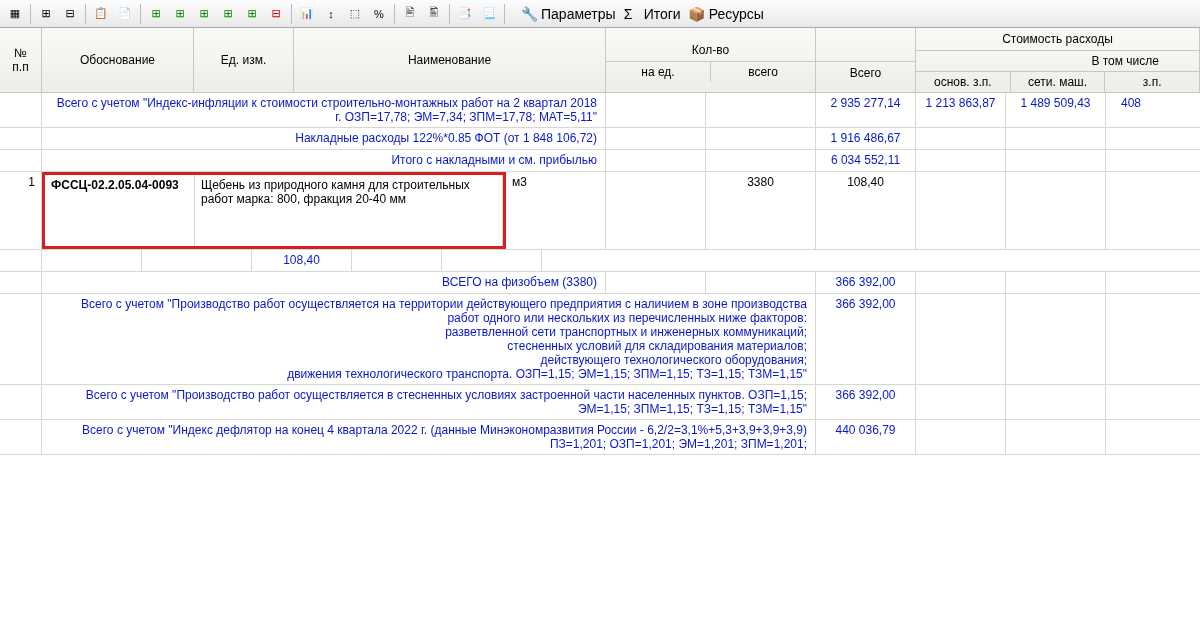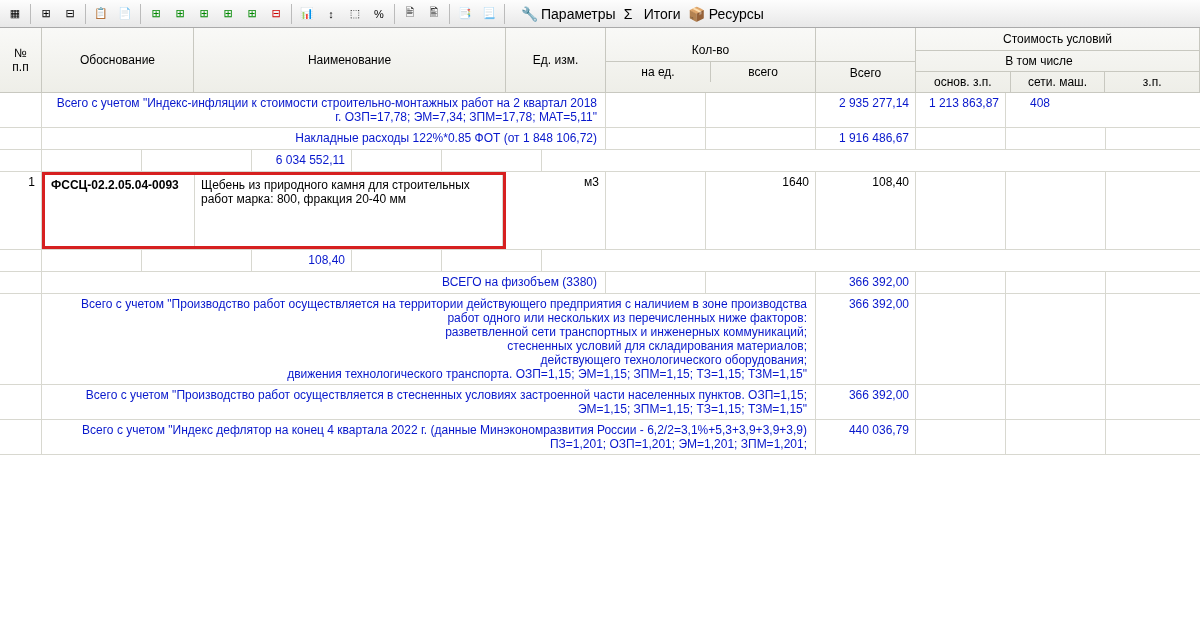--- a/index.html
+++ b/index.html
@@ -29,21 +29,21 @@
 .c-se2{width:100px}
 .c-se3{width:50px}
 .data-row{display:flex;border-bottom:1px solid #d8d8d0;min-height:22px}
 .data-cell{border-right:1px solid #d8d8d0;padding:3px 6px;text-align:right}
 .txt-l{text-align:left}
 .txt-r{text-align:right}
 .blue{color:#0818cc}
 .black{color:#000}
 .highlight{border:3px solid #d62020;position:relative}
 .span-text{width:610px;padding:3px 8px 3px 6px;border-right:1px solid #d8d8d0;color:#0818cc;text-align:right}
-.val{border-right:1px solid #d8d8d0;text-align:right;padding:3px 6px}
+.val{border-right:1px solid #d8d8d0;text-align:center;padding:3px 6px}
 .w100{width:100px}
 .w110{width:110px}
 .w90{width:90px}
 .w50{width:50px}
 </style>
 </head>
 <body>
 
 <div class="toolbar">
   <div class="tb-btn">▦</div>
@@ -86,85 +86,87 @@
       <span>Ресурсы</span>
     </div>
   </div>
 </div>
 
 <div class="grid">
   <div class="hdr-row">
     <div class="hdr-cell c-n" style="white-space:pre-line">№
 п.п</div>
     <div class="hdr-cell c-ob">Обоснование</div>
+    <div class="hdr-cell c-ed">Ед. изм.</div>
     <div class="hdr-cell c-nm">Наименование</div>
-    <div class="hdr-cell c-ed">Ед. изм.</div>
     <div class="hdr-cell c-kv" style="padding:0">
       <div style="padding:4px;border-bottom:1px solid #c8c8c0;width:100%">Кол-во</div>
       <div class="hdr-sub">
         <div class="c-ke">на ед.</div>
         <div class="c-kt">всего</div>
       </div>
     </div>
     <div class="hdr-cell c-vs" style="padding:0">
       <div style="height:24px"></div>
       <div style="border-top:1px solid #c8c8c0;padding:4px;width:100%">Всего</div>
     </div>
     <div class="hdr-cell c-st" style="padding:0">
-      <div style="padding:4px;border-bottom:1px solid #c8c8c0;width:100%">Стоимость условий</div>
-      <div style="padding:3px;border-bottom:1px solid #c8c8c0;width:100%;text-align:center;padding-right:40px">В том числе</div>
+      <div style="padding:4px;border-bottom:1px solid #c8c8c0;width:100%">Стоимость расходы</div>
+      <div style="padding:3px;border-bottom:1px solid #c8c8c0;width:100%;text-align:right;padding-right:40px">В том числе</div>
       <div class="hdr-sub">
         <div class="c-se1">основ. з.п.</div>
         <div class="c-se2">сети. маш.</div>
         <div class="c-se3">з.п.</div>
       </div>
     </div>
   </div>
 
   <div class="data-row">
     <div class="data-cell c-n"></div>
     <div class="span-text" style="width:564px">Всего с учетом "Индекс-инфляции к стоимости строительно-монтажных работ на 2 квартал 2018 г. ОЗП=17,78; ЭМ=7,34; ЗПМ=17,78; МАТ=5,11"</div>
     <div class="val w100"></div>
     <div class="val w110"></div>
     <div class="val w100 blue">2 935 277,14</div>
     <div class="val w90 blue">1 213 863,87</div>
+    <div class="val w100 blue">1 489 509,43</div>
     <div class="val w50 blue" style="border-right:none">408</div>
   </div>
 
   <div class="data-row">
     <div class="data-cell c-n"></div>
     <div class="span-text" style="width:564px">Накладные расходы 122%*0.85 ФОТ (от 1 848 106,72)</div>
     <div class="val w100"></div>
       <div class="val w110"></div>
     <div class="val w100 blue">1 916 486,67</div>
     <div class="val w90"></div>
       <div class="val w100"></div>
       <div class="val w50" style="border-right:none"></div>
   </div>
 
 
   <div class="data-row">
     <div class="data-cell c-n"></div>
+    <div class="span-text" style="width:564px">Итого с накладными и см. прибылью</div>
     <div class="val w100"></div>
       <div class="val w110"></div>
     <div class="val w100 blue">6 034 552,11</div>
     <div class="val w90"></div>
       <div class="val w100"></div>
       <div class="val w50" style="border-right:none"></div>
   </div>
 
   <div class="data-row" style="min-height:78px">
     <div class="data-cell c-n black txt-r">1</div>
     <div class="highlight" style="display:flex;width:464px">
       <div class="data-cell c-ob black txt-l" style="font-weight:bold;width:150px">ФССЦ-02.2.05.04-0093</div>
       <div class="data-cell black txt-l" style="width:310px">Щебень из природного камня для строительных работ марка: 800, фракция 20-40 мм</div>
     </div>
-    <div class="data-cell c-ed black" style="text-align:right">м3</div>
-    <div class="val w100"></div>
-    <div class="val w110 black">1640</div>
+    <div class="data-cell c-ed black" style="text-align:left">м3</div>
+    <div class="val w100"></div>
+    <div class="val w110 black">3380</div>
     <div class="val w100 black">108,40</div>
     <div class="val w90"></div>
       <div class="val w100"></div>
       <div class="val w50" style="border-right:none"></div>
   </div>
 
   <div class="data-row">
     <div class="data-cell c-n"></div>
     <div class="val w100"></div>
       <div class="val w110"></div>

